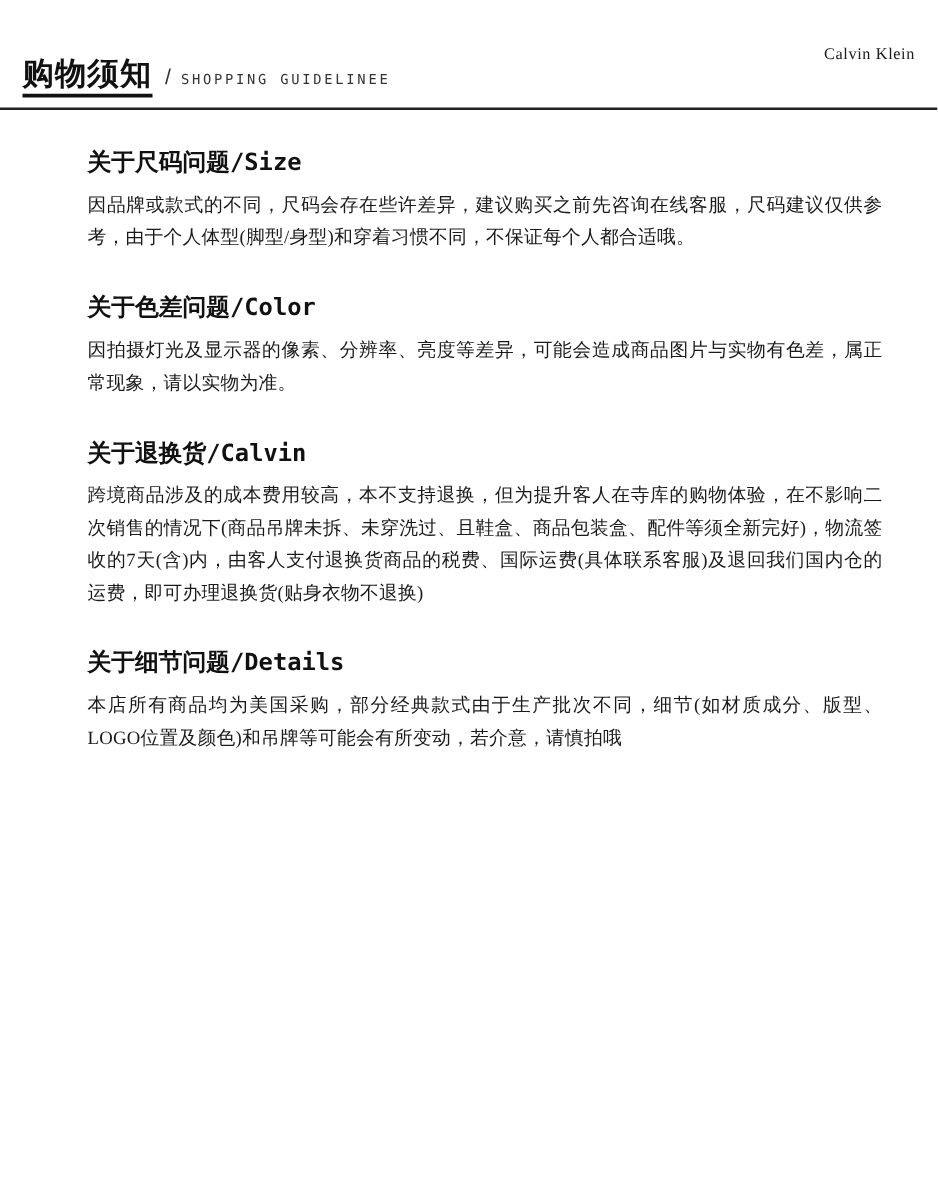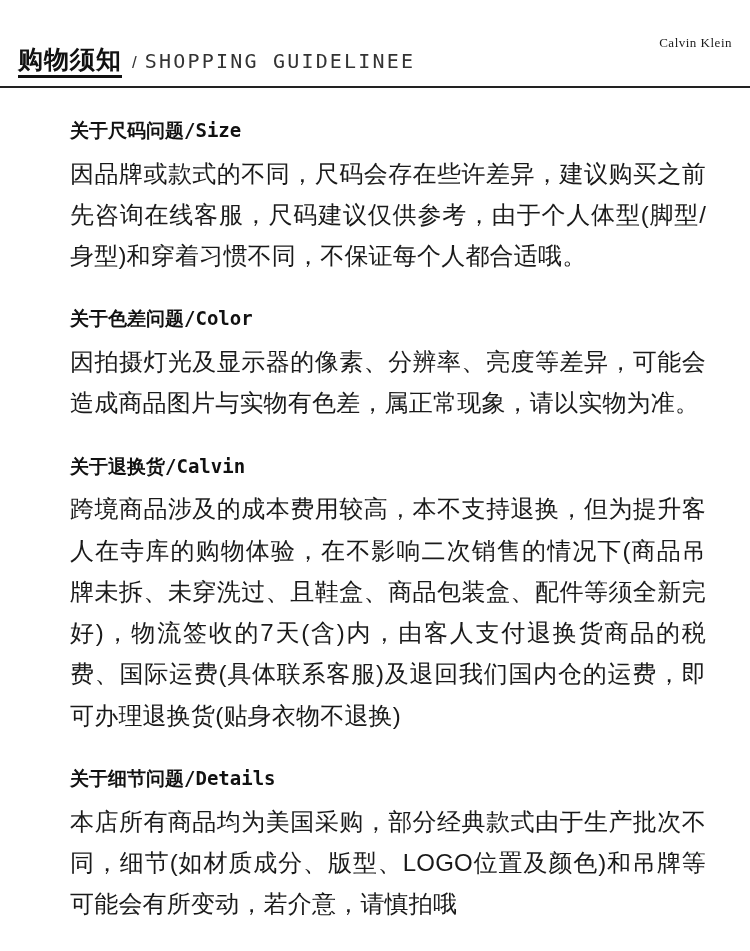--- a/index.html
+++ b/index.html
@@ -45,21 +45,21 @@
     border-bottom: 3px solid #111111;
     padding-bottom: 2px;
     line-height: 1.1;
   }
   .header-sep {
     font-size: 17px;
     color: #333333;
     margin: 0 8px 0 10px;
   }
   .header-title-en {
-    font-size: 20px;
+    font-size: 11px;
     color: #333333;
     letter-spacing: 2.2px;
     font-family: "DejaVu Sans Mono", monospace;
   }
   .brand {
     margin-left: auto;
     font-size: 13px;
     color: #1a1a1a;
     letter-spacing: 0.5px;
     font-family: "Liberation Serif", serif;
@@ -83,25 +83,26 @@
     margin: 0 0 9px 0;
     line-height: 1.3;
     color: #111111;
   }
   .section-title .en {
     font-family: "DejaVu Sans Mono", monospace;
     font-weight: bold;
     letter-spacing: 0px;
   }
   .section-body {
-    font-size: 24px;
+    font-size: 15px;
     line-height: 1.72;
     color: #1a1a1a;
     text-align: justify;
     letter-spacing: 0.2px;
+    font-family: Liberation Serif, serif;
   }
 </style>
 </head>
 <body>
 
 <div class="page">
 
   <div class="header">
     <div class="header-left">
       <span class="header-title-cn">购物须知</span>

